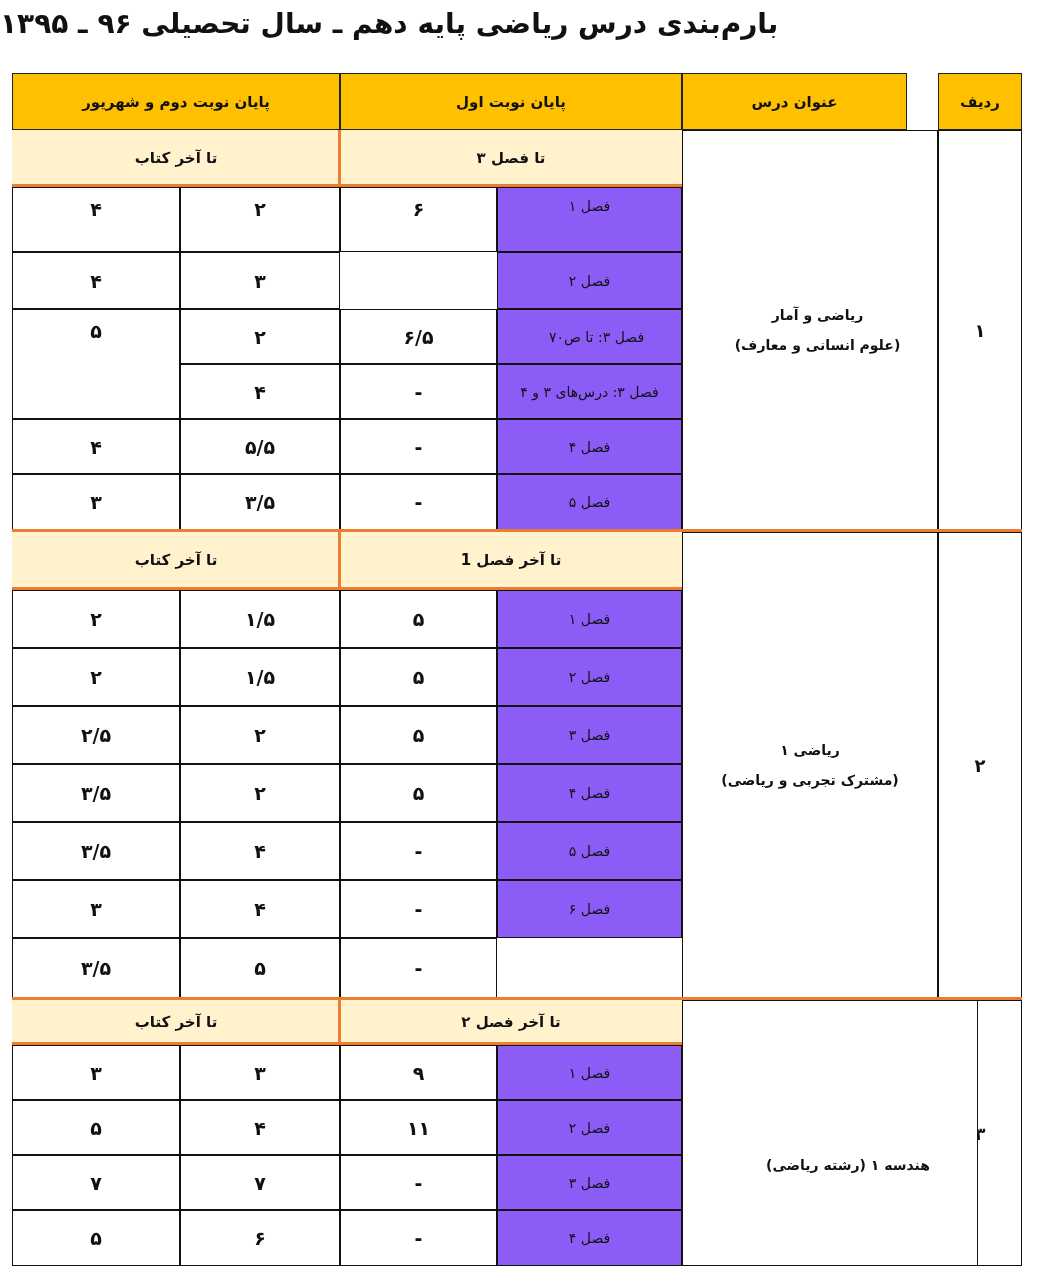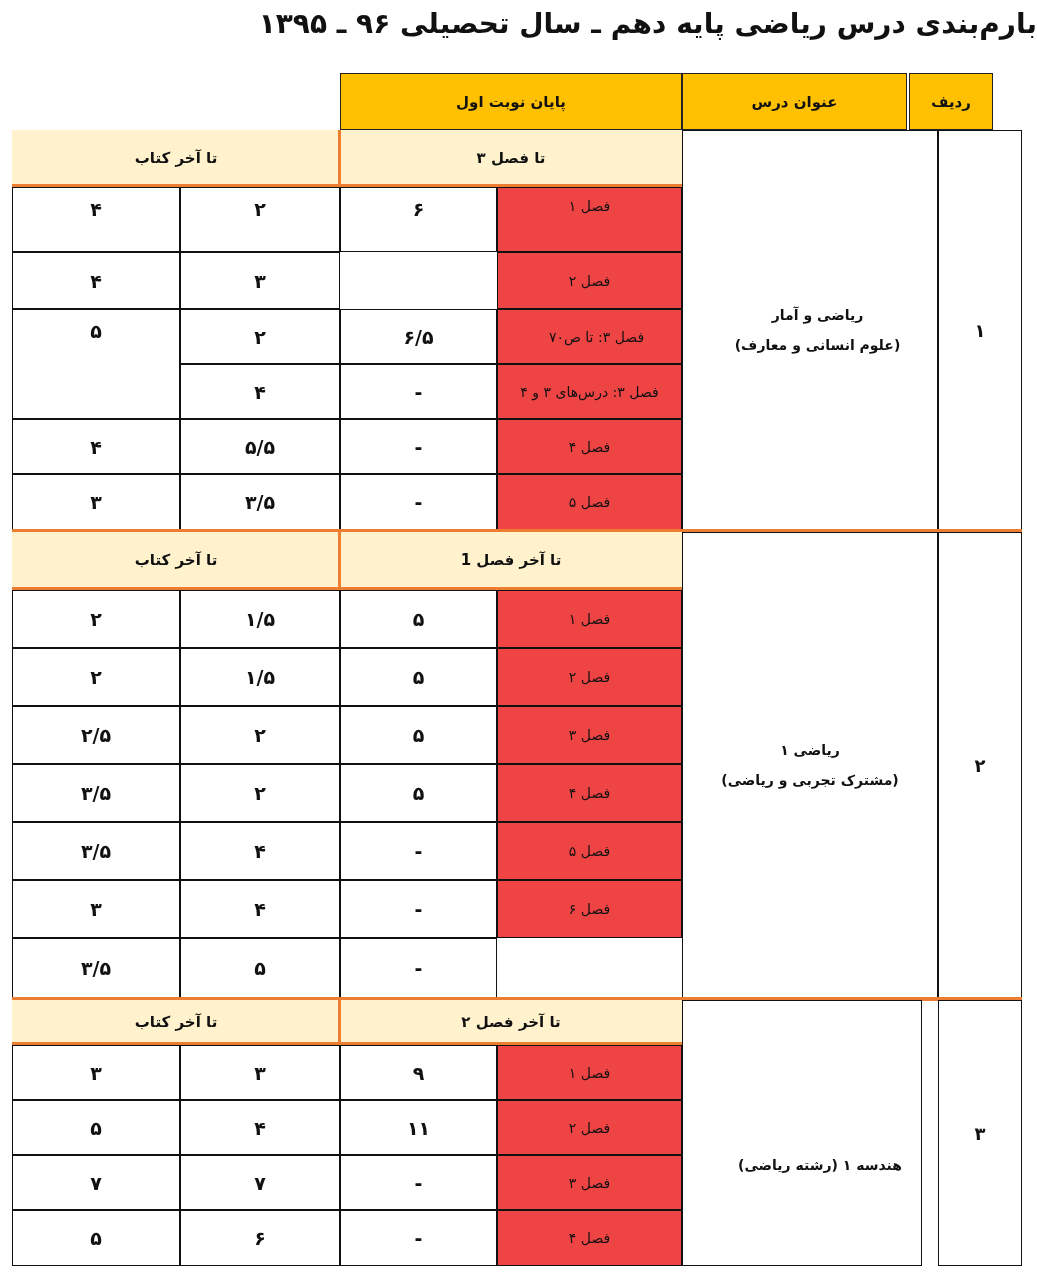--- a/index.html
+++ b/index.html
@@ -1,38 +1,39 @@
 <!DOCTYPE html>
 <html><head>
 <meta charset="utf-8">
 <style>
   html, body { margin:0; padding:0; background:#ffffff; }
   body { width:1037px; height:1280px; position:relative; font-family:"DejaVu Sans", sans-serif; color:#111; overflow:hidden; }
-  .title { position:absolute; left:0; top:2px; width:1037px; text-align:right; font-family:"DejaVu Sans", sans-serif; font-weight:bold; font-size:28px; direction:rtl; line-height:44px; }
+  .title { position:absolute; left:0; top:2px; width:1037px; text-align:left; font-family:"DejaVu Sans", sans-serif; font-weight:bold; font-size:28px; direction:rtl; line-height:44px; }
   .grid { position:absolute; left:0; top:0; width:1037px; height:1280px; }
   .cell { position:absolute; box-sizing:border-box; display:flex; align-items:center; justify-content:center; text-align:center; direction:rtl; font-family:"DejaVu Sans", sans-serif; }
   .hdr { background:#ffc000; font-weight:bold; font-size:15px; border:1.5px solid #222; }
   .sub { background:#fff2cc; font-weight:bold; font-size:15px; }
   .num { font-size:19px; font-weight:bold; border:1.5px solid #111; background:#fff; }
-  .lbl { font-size:14px; border:1.5px solid #111; background:#ef4444; }
+  .lbl { font-size:14px; border:1.5px solid #111; background:#8b5cf6; }
   .subj { font-size:14px; font-weight:bold; border:1.5px solid #111; background:#fff; flex-direction:column; line-height:30px; }
   .rownum { font-size:18px; font-weight:bold; border:1.5px solid #111; background:#fff; }
   .oline { position:absolute; background:#ed7d31; }
   .topalign { align-items:flex-start; padding-top:10px; }
 </style>
 </head>
 <body>
 
 <div class="title">بارم‌بندی درس ریاضی پایه دهم ـ سال تحصیلی ۹۶ ـ ۱۳۹۵</div>
 
 <div class="grid">
 
+  <div class="cell hdr" style="left:12px;top:73px;width:328px;height:57px;">پایان نوبت دوم و شهریور</div>
   <div class="cell hdr" style="left:340px;top:73px;width:342px;height:57px;">پایان نوبت اول</div>
   <div class="cell hdr" style="left:682px;top:73px;width:225px;height:57px;">عنوان درس</div>
-  <div class="cell hdr" style="left:909px;top:73px;width:84px;height:57px;">ردیف</div>
+  <div class="cell hdr" style="left:938px;top:73px;width:84px;height:57px;">ردیف</div>
 
   <div class="cell rownum" style="left:938px;top:130px;width:84px;height:400px;">۱</div>
   <div class="cell subj" style="left:682px;top:130px;width:256px;height:400px;padding-left:15px;">
     <span>ریاضی و آمار</span>
     <span>(علوم انسانی و معارف)</span>
   </div>
   <div class="cell sub" style="left:340px;top:130px;width:342px;height:56px;">تا فصل ۳</div>
   <div class="cell sub" style="left:12px;top:130px;width:328px;height:56px;">تا آخر کتاب</div>
   <div class="oline" style="left:338px;top:130px;width:3px;height:56px;"></div>
   <div class="oline" style="left:12px;top:184px;width:670px;height:4px;"></div>
@@ -107,21 +108,21 @@
   <div class="cell num" style="left:180px;top:880px;width:160px;height:58px;">۴</div>
   <div class="cell num" style="left:12px;top:880px;width:168px;height:58px;">۳</div>
 
   <div class="cell num" style="left:340px;top:938px;width:157px;height:60px;">-</div>
   <div class="cell num" style="left:180px;top:938px;width:160px;height:60px;">۵</div>
   <div class="cell num" style="left:12px;top:938px;width:168px;height:60px;">۳/۵</div>
 
   <div class="oline" style="left:12px;top:997px;width:1010px;height:4px;"></div>
 
   <div class="cell rownum" style="left:938px;top:1000px;width:84px;height:266px;">۳</div>
-  <div class="cell subj" style="left:682px;top:1000px;width:240px;height:266px;padding-top:64px;padding-left:36px;">
+  <div class="cell subj" style="left:682px;top:1000px;width:296px;height:266px;padding-top:64px;padding-left:36px;">
     <span>هندسه ۱ (رشته ریاضی)</span>
   </div>
   <div class="cell sub" style="left:340px;top:1000px;width:342px;height:44px;">تا آخر فصل ۲</div>
   <div class="cell sub" style="left:12px;top:1000px;width:328px;height:44px;">تا آخر کتاب</div>
   <div class="oline" style="left:338px;top:1000px;width:3px;height:44px;"></div>
   <div class="oline" style="left:12px;top:1042px;width:670px;height:4px;"></div>
 
   <div class="cell lbl" style="left:497px;top:1045px;width:185px;height:55px;">فصل ۱</div>
   <div class="cell num" style="left:340px;top:1045px;width:157px;height:55px;">۹</div>
   <div class="cell num" style="left:180px;top:1045px;width:160px;height:55px;">۳</div>

